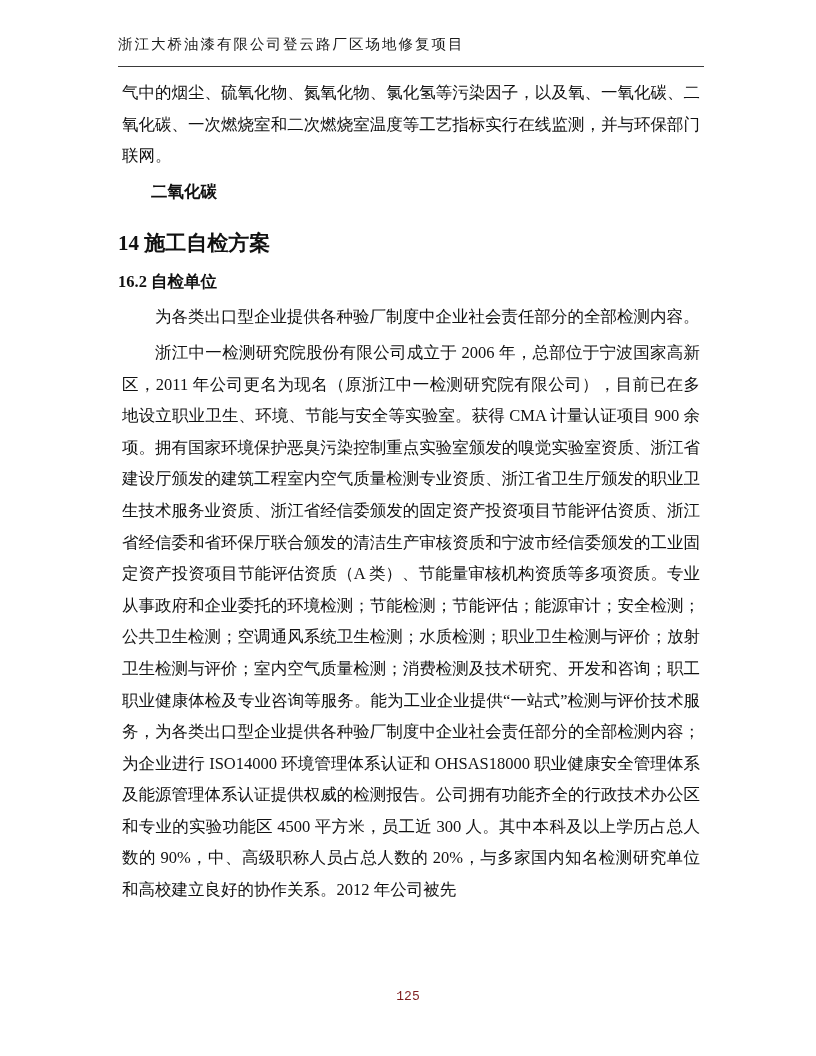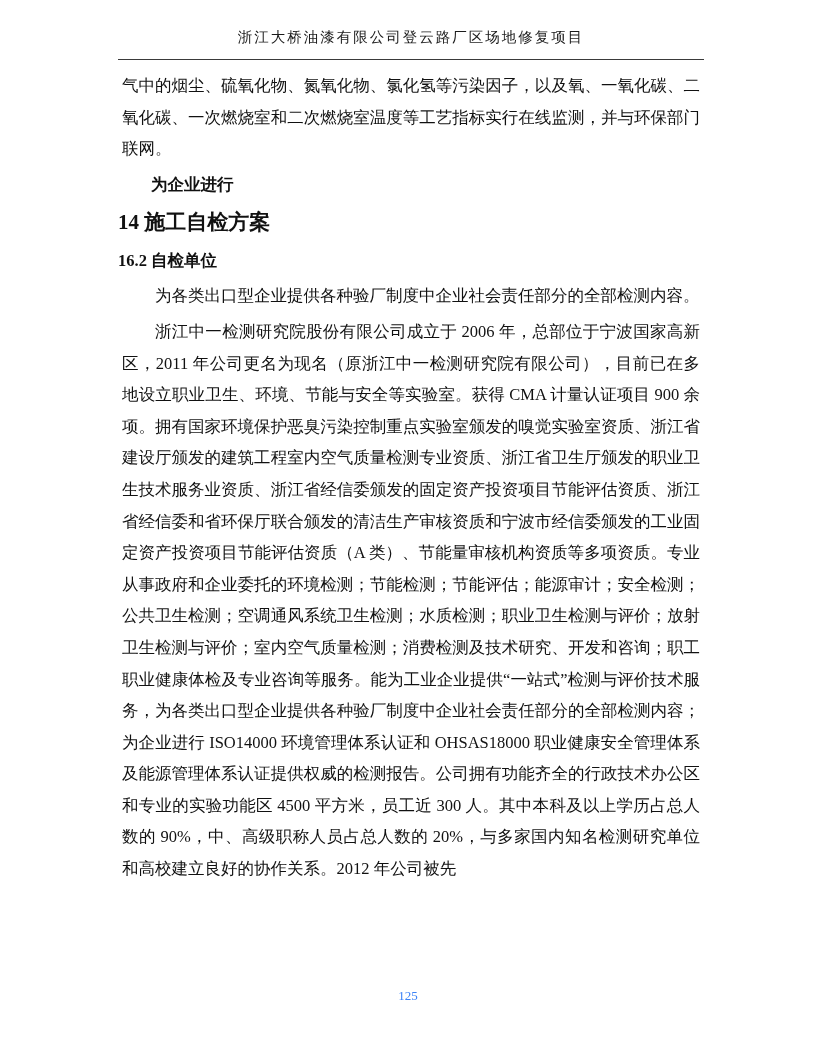--- a/index.html
+++ b/index.html
@@ -14,22 +14,22 @@
     background: #ffffff;
     overflow: hidden;
     font-family: "Liberation Serif", "DejaVu Serif", serif;
     color: #111111;
   }
   .content {
     margin-left: 118px;
     margin-right: 112px;
   }
   .page-header {
-    padding-top: 28px;
-    text-align: center;
+    padding-top: 35px;
+    text-align: left;
     font-size: 14.5px;
     letter-spacing: 2px;
     color: #1a1a1a;
     line-height: 18px;
   }
   .header-rule {
     margin-top: 13px;
     border: none;
     border-bottom: 1.6px solid #3a3a3a;
     height: 0;
@@ -47,57 +47,58 @@
   }
   .para.no-indent {
     text-indent: 0;
   }
   .run-in-heading {
     margin: 0;
     text-indent: 2em;
     font-weight: bold;
   }
   .chapter-heading {
-    margin: 7px 0 9px 0;
+    margin: 21px 0 9px 0;
     font-size: 21px;
     font-weight: bold;
     line-height: 30px;
     text-indent: 0;
   }
   .section-heading {
     margin: 4px 0 2px 0;
     font-size: 16.5px;
     font-weight: bold;
     line-height: 30px;
     text-indent: 0;
   }
   .page-footer {
     position: absolute;
     left: 0;
     right: 0;
     bottom: 52px;
     text-align: center;
     font-size: 13px;
-    color: #3b82f6;
+    color: #7f1d1d;
+    font-family: Liberation Mono, monospace;
   }
 </style>
 </head>
 <body>
 
 <div class="page">
 
   <div class="content">
     <div class="page-header">浙江大桥油漆有限公司登云路厂区场地修复项目</div>
     <hr class="header-rule">
 
     <div class="body-text">
 
       <p class="para no-indent">气中的烟尘、硫氧化物、氮氧化物、氯化氢等污染因子，以及氧、一氧化碳、二氧化碳、一次燃烧室和二次燃烧室温度等工艺指标实行在线监测，并与环保部门联网。</p>
 
-      <p class="run-in-heading">为企业进行</p>
+      <p class="run-in-heading">二氧化碳</p>
 
 
       <h1 class="chapter-heading">14 施工自检方案</h1>
 
       <h2 class="section-heading">16.2 自检单位</h2>
 
       <p class="para">为各类出口型企业提供各种验厂制度中企业社会责任部分的全部检测内容。</p>
 
       <p class="para">浙江中一检测研究院股份有限公司成立于 2006 年，总部位于宁波国家高新区，2011 年公司更名为现名（原浙江中一检测研究院有限公司），目前已在多地设立职业卫生、环境、节能与安全等实验室。获得 CMA 计量认证项目 900 余项。拥有国家环境保护恶臭污染控制重点实验室颁发的嗅觉实验室资质、浙江省建设厅颁发的建筑工程室内空气质量检测专业资质、浙江省卫生厅颁发的职业卫生技术服务业资质、浙江省经信委颁发的固定资产投资项目节能评估资质、浙江省经信委和省环保厅联合颁发的清洁生产审核资质和宁波市经信委颁发的工业固定资产投资项目节能评估资质（A 类）、节能量审核机构资质等多项资质。专业从事政府和企业委托的环境检测；节能检测；节能评估；能源审计；安全检测；公共卫生检测；空调通风系统卫生检测；水质检测；职业卫生检测与评价；放射卫生检测与评价；室内空气质量检测；消费检测及技术研究、开发和咨询；职工职业健康体检及专业咨询等服务。能为工业企业提供“一站式”检测与评价技术服务，为各类出口型企业提供各种验厂制度中企业社会责任部分的全部检测内容；为企业进行 ISO14000 环境管理体系认证和 OHSAS18000 职业健康安全管理体系及能源管理体系认证提供权威的检测报告。公司拥有功能齐全的行政技术办公区和专业的实验功能区 4500 平方米，员工近 300 人。其中本科及以上学历占总人数的 90%，中、高级职称人员占总人数的 20%，与多家国内知名检测研究单位和高校建立良好的协作关系。2012 年公司被先</p>
 

